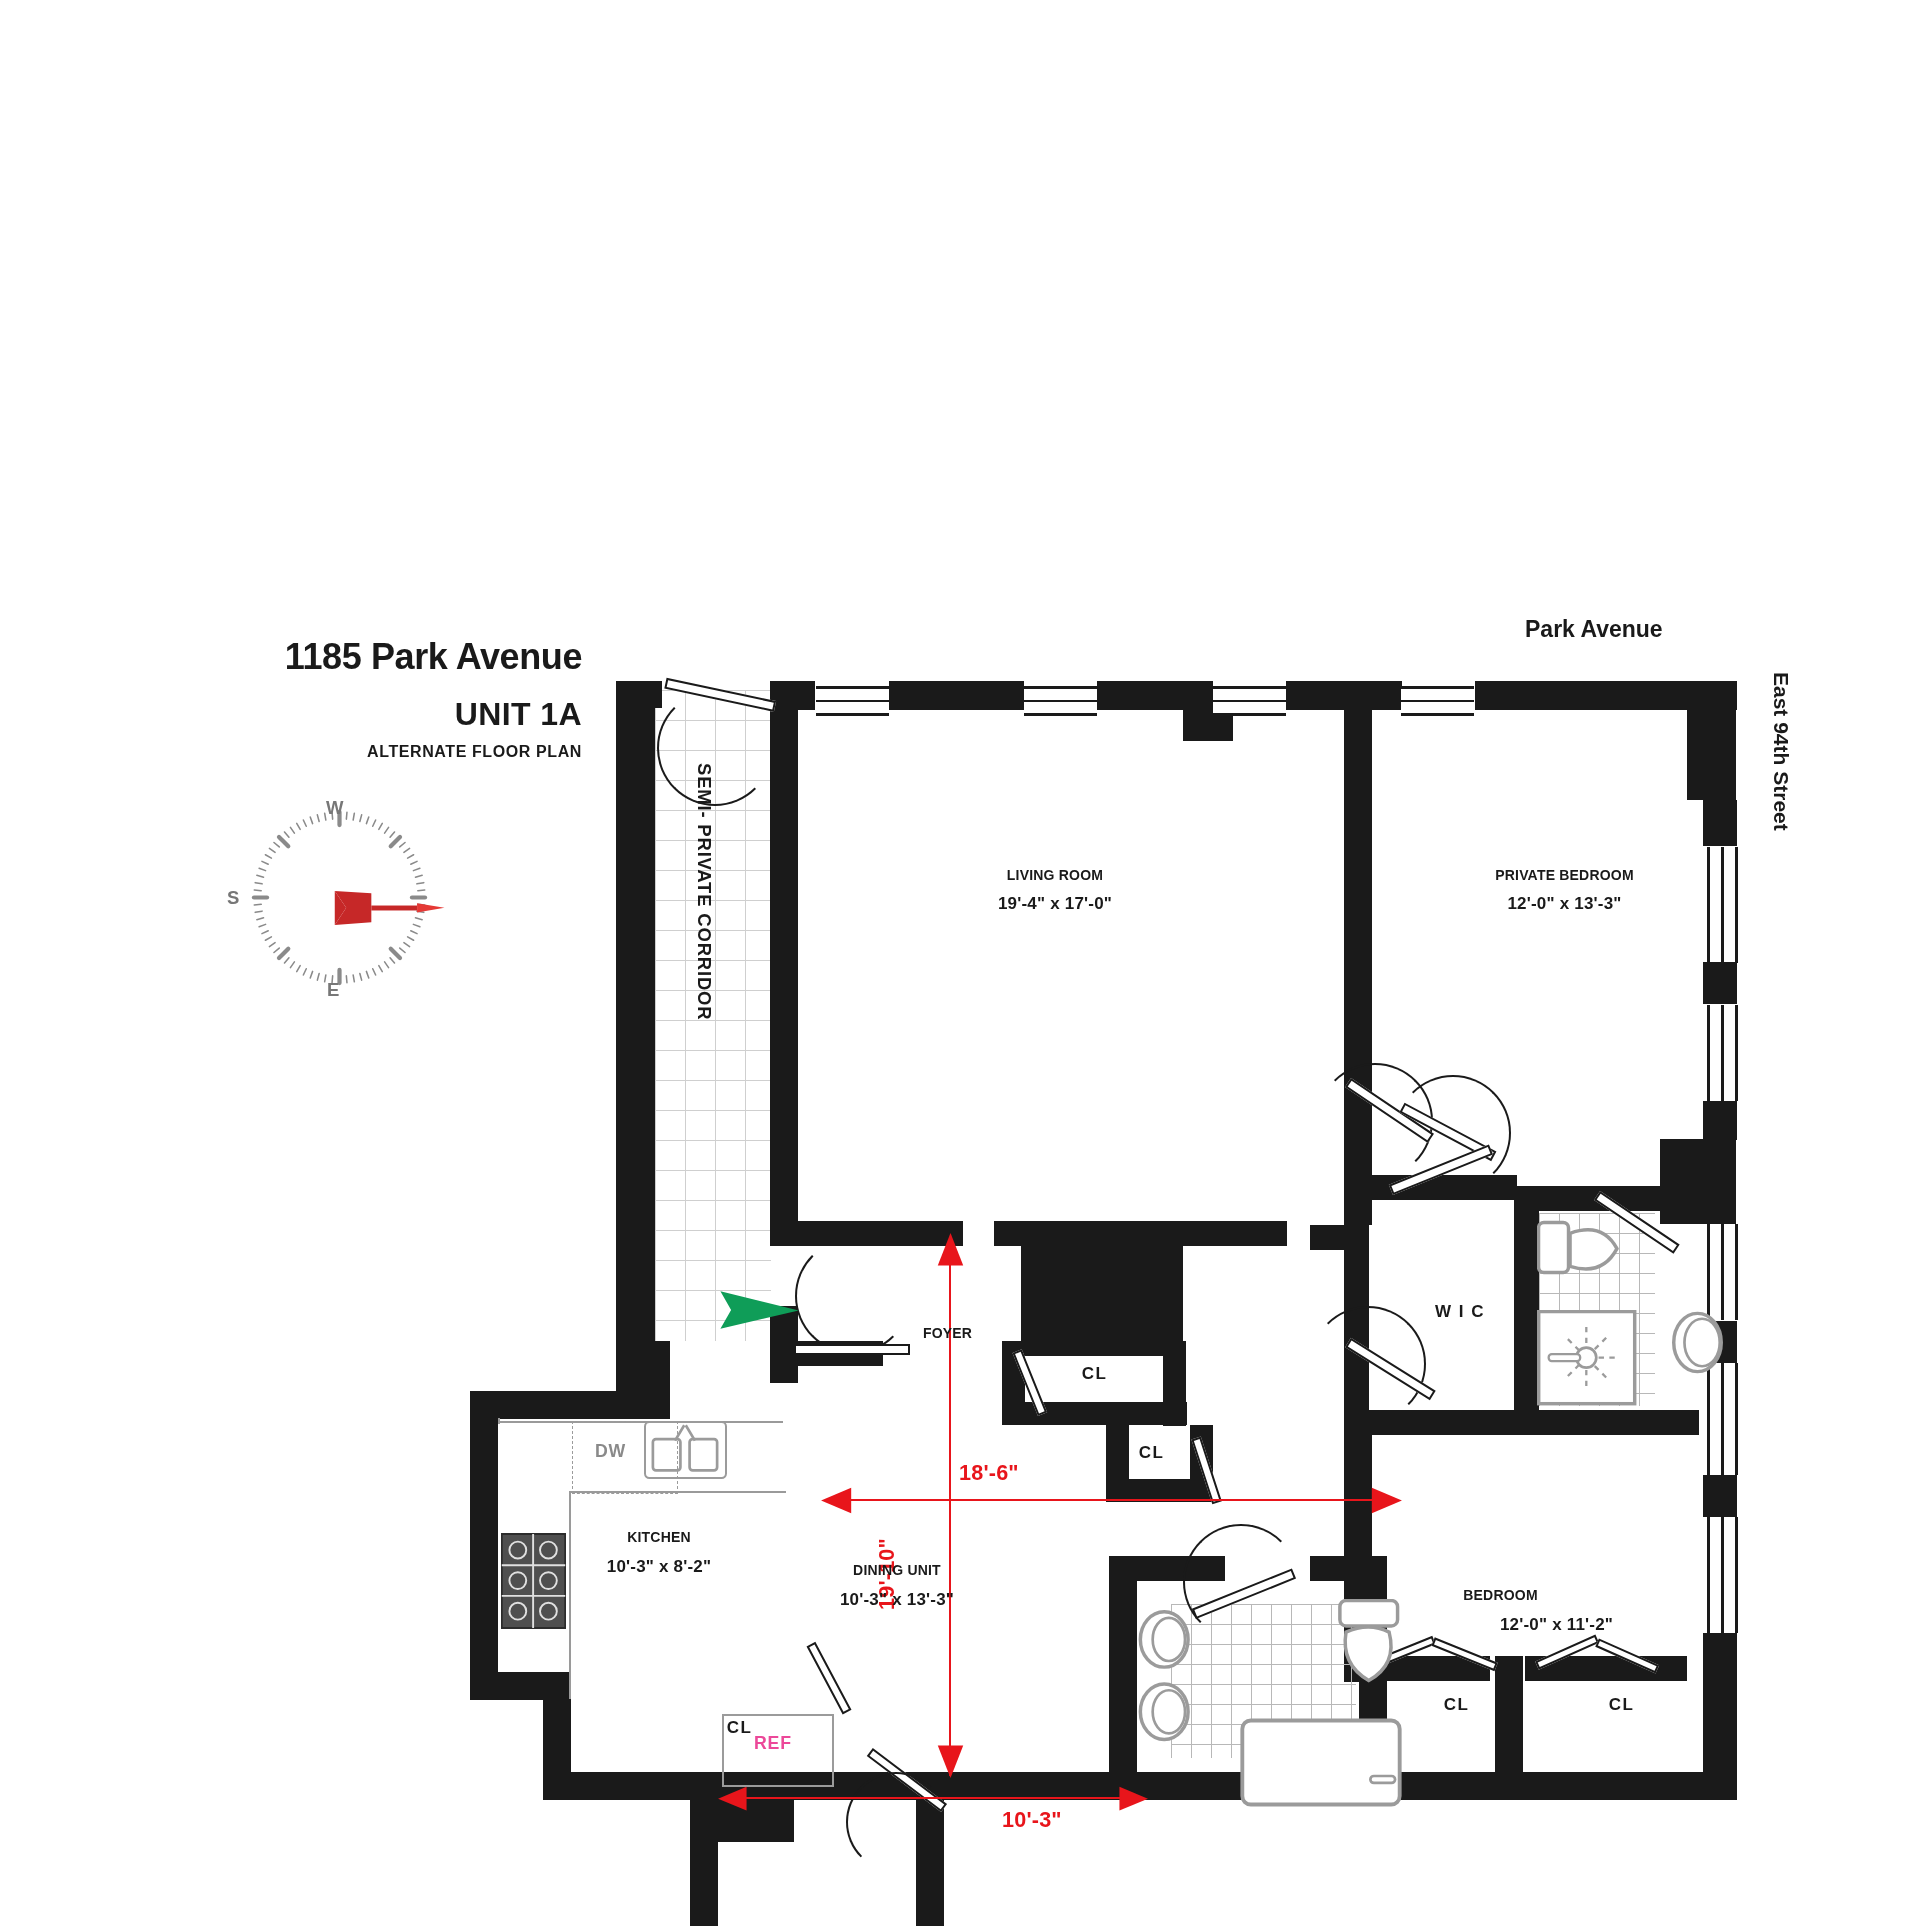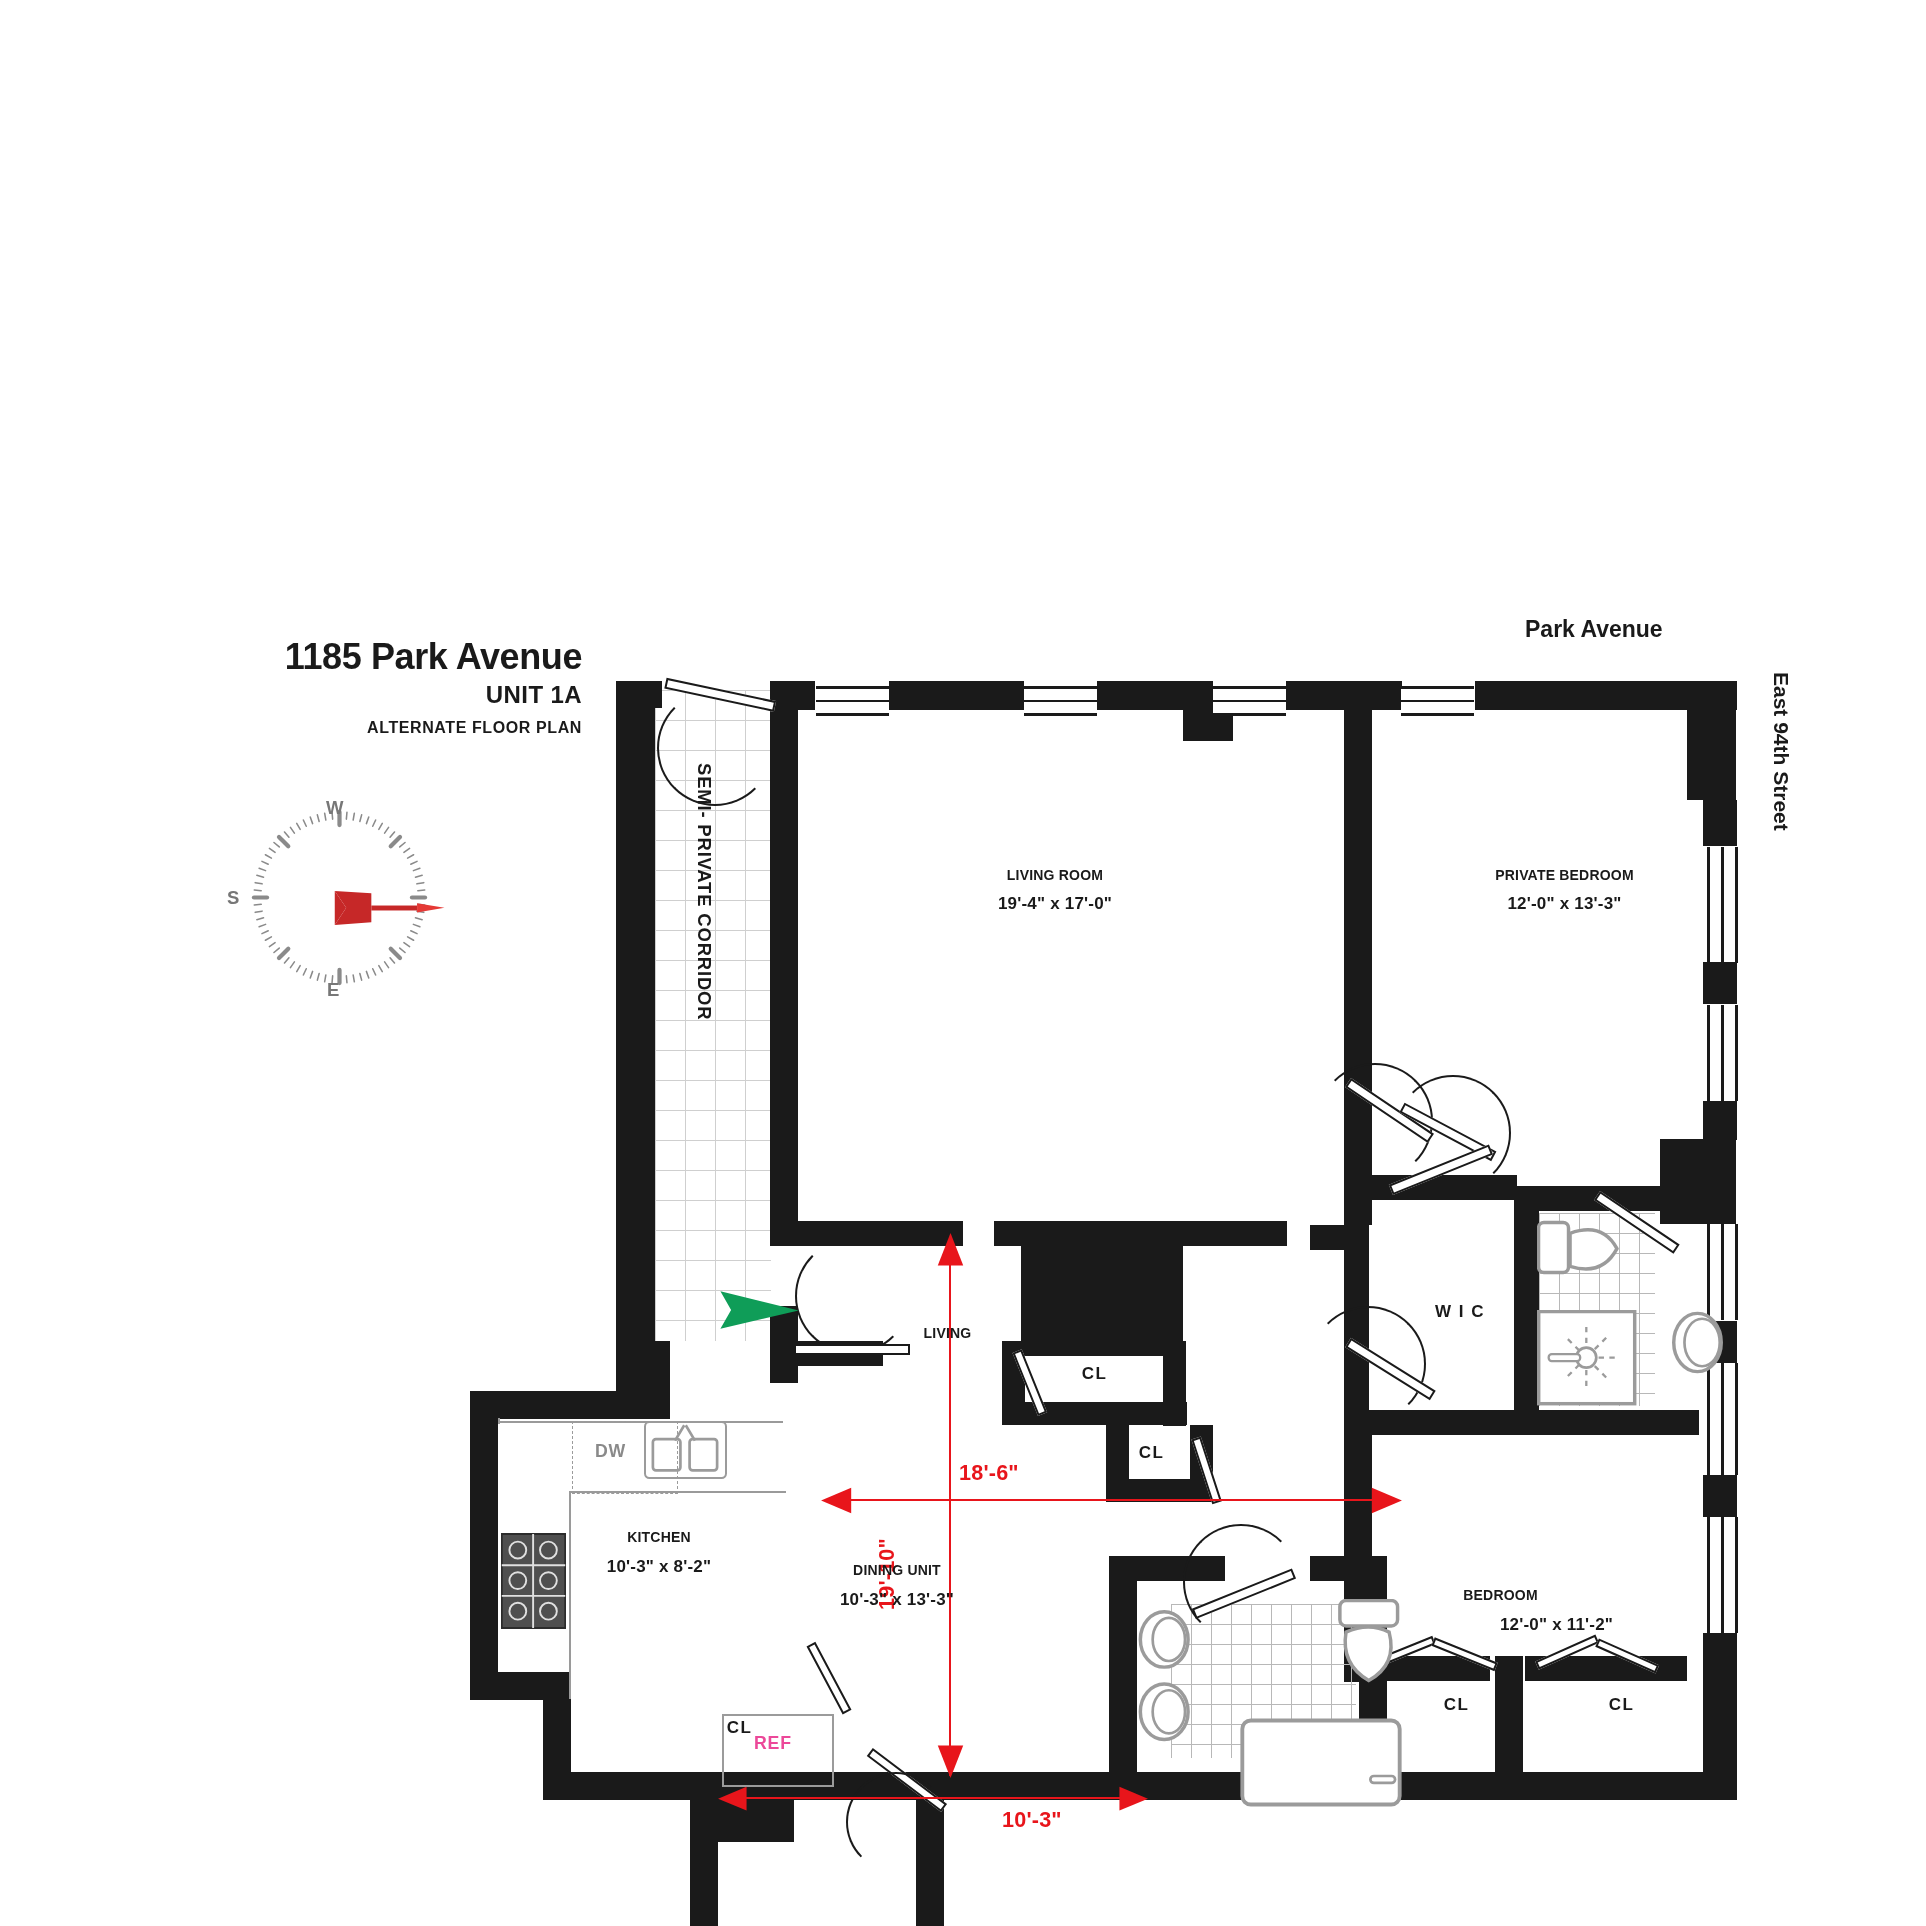--- a/index.html
+++ b/index.html
@@ -27,21 +27,21 @@
             border-right-color:transparent;border-top-color:transparent;background:transparent;}
   .door-leaf{position:absolute;background:#fff;border:2.3px solid #1a1a1a;}
   .win{position:absolute;background:#fff;border-top:3.5px solid #1a1a1a;border-bottom:3.5px solid #1a1a1a;}
   .win:before{content:"";position:absolute;left:0;right:0;top:45%;height:2.7px;background:#1a1a1a;}
   .winV{position:absolute;background:#fff;border-left:3.5px solid #1a1a1a;border-right:3.5px solid #1a1a1a;}
   .winV:before{content:"";position:absolute;top:0;bottom:0;left:45%;width:2.7px;background:#1a1a1a;}
 
   
   #titleblock{position:absolute;left:127px;top:639px;width:455px;text-align:right;}
   #t1{font-size:36px;font-weight:bold;color:#1a1a1a;letter-spacing:-0.4px;line-height:1.0;}
-  #t2{font-size:24px;font-weight:bold;color:#1a1a1a;margin-top:6px;letter-spacing:0.4px;}
+  #t2{font-size:32px;font-weight:bold;color:#1a1a1a;margin-top:21px;letter-spacing:0.4px;}
   #t3{font-size:16px;font-weight:bold;color:#1a1a1a;margin-top:10px;letter-spacing:0.6px;}
 
   #streetPark{position:absolute;left:1525px;top:616px;font-size:23px;font-weight:bold;color:#1a1a1a;}
   #street94{position:absolute;left:1793px;top:672px;font-size:21px;font-weight:bold;color:#1a1a1a;
             transform:rotate(90deg);transform-origin:left top;white-space:nowrap;}
 
   
   #compass{position:absolute;left:247px;top:805px;width:185px;height:185px;}
   #compass .ring{position:absolute;left:0;top:0;width:185px;height:185px;}
   #compass .needle{position:absolute;left:87px;top:83px;}
@@ -387,21 +387,21 @@
 
   <div class="lbl rm-name" style="left:1381px;top:1587px;width:239px;">BEDROOM</div>
   <div class="lbl rm-dim" style="left:1437px;top:1615px;width:239px;">12'-0" x 11'-2"</div>
 
   <div class="lbl rm-name" style="left:559px;top:1529px;width:200px;">KITCHEN</div>
   <div class="lbl rm-dim" style="left:559px;top:1557px;width:200px;">10'-3" x 8'-2"</div>
 
   <div class="lbl rm-name" style="left:770px;top:1562px;width:254px;">DINING UNIT</div>
   <div class="lbl rm-dim" style="left:770px;top:1590px;width:254px;">10'-3" x 13'-3"</div>
 
-  <div class="lbl rm-name" style="left:882px;top:1325px;width:131px;">LIVING</div>
+  <div class="lbl rm-name" style="left:882px;top:1325px;width:131px;">FOYER</div>
 
   <div class="lbl" style="left:715px;top:763px;font-size:18.5px;font-weight:bold;letter-spacing:0.8px;
        transform:rotate(90deg);transform-origin:left top;">SEMI- PRIVATE CORRIDOR</div>
 
   <div class="lbl small-lbl" style="left:1402px;top:1302px;width:116px;">W I C</div>
 
   <div class="lbl small-lbl" style="left:1056px;top:1364px;width:77px;">CL</div>
   <div class="lbl small-lbl" style="left:1113px;top:1443px;width:77px;">CL</div>
   <div class="lbl small-lbl" style="left:701px;top:1718px;width:77px;">CL</div>
   <div class="lbl small-lbl" style="left:1418px;top:1695px;width:77px;">CL</div>

